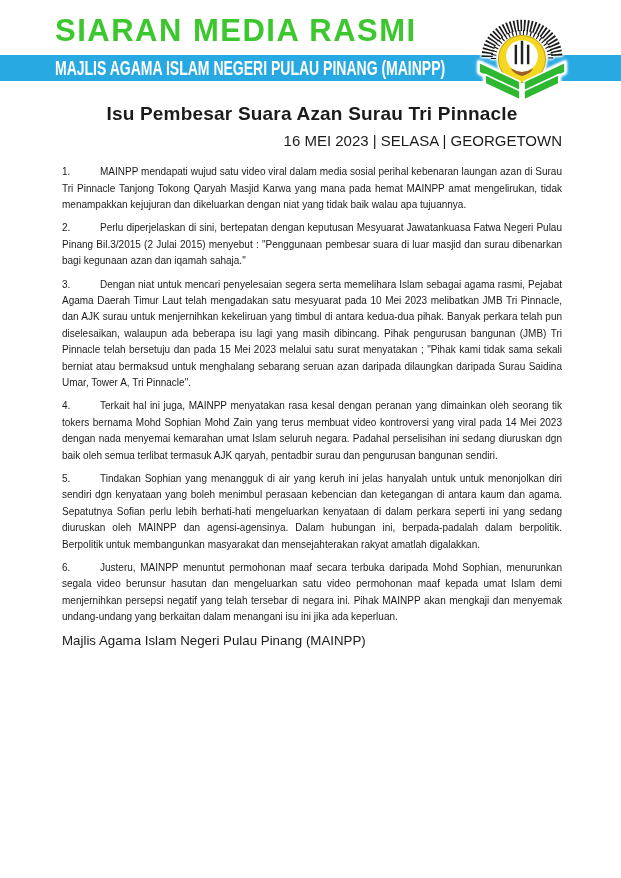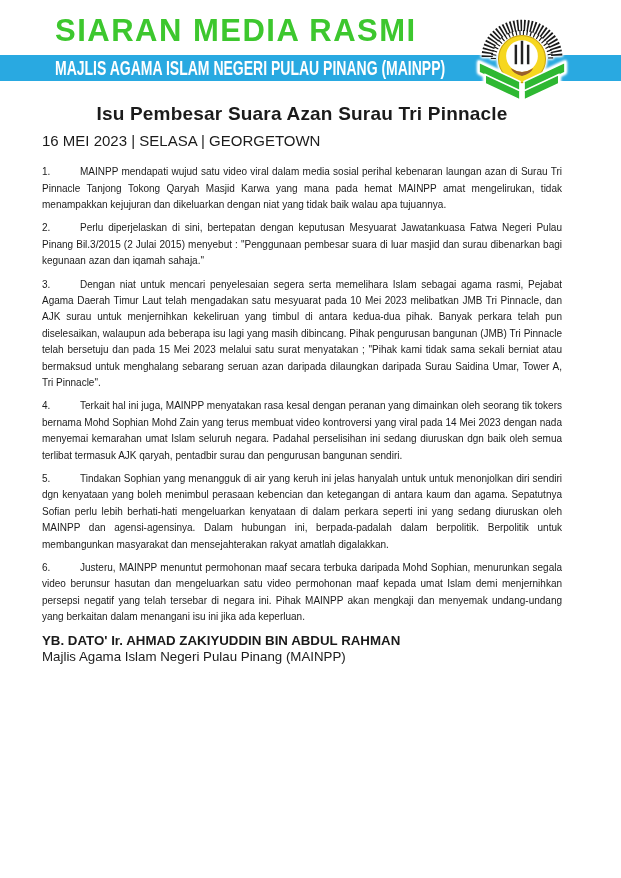--- a/index.html
+++ b/index.html
@@ -44,30 +44,30 @@
   .crest {
     position: absolute;
     top: 10px;
     right: 54px;
     width: 90px;
     height: 90px;
     filter: drop-shadow(0 0 1px #fff) drop-shadow(0 0 1px #fff) drop-shadow(0 0 1px #fff);
   }
 
   
-  .doc { padding: 22px 59px 0 42px; }
+  .doc { padding: 22px 59px 0 62px; }
   .doc-title {
     text-align: center;
     font-size: 19px;
     font-weight: bold;
     margin-bottom: 7px;
     letter-spacing: 0.2px;
   }
   .dateline {
-    text-align: left;
+    text-align: right;
     font-size: 15px;
     margin-bottom: 15px;
   }
   .para {
     font-size: 10px;
     line-height: 16.4px;
     text-align: justify;
     margin-bottom: 7px;
   }
   .pnum { display: inline-block; width: 38px; }
@@ -122,17 +122,16 @@
 
     <p class="para"><span class="pnum">3.</span><span>Dengan niat untuk mencari penyelesaian segera serta memelihara Islam sebagai agama rasmi, Pejabat Agama Daerah Timur Laut telah mengadakan satu mesyuarat pada 10 Mei 2023 melibatkan JMB Tri Pinnacle, dan AJK surau untuk menjernihkan kekeliruan yang timbul di antara kedua-dua pihak. Banyak perkara telah pun diselesaikan, walaupun ada beberapa isu lagi yang masih dibincang. Pihak pengurusan bangunan (JMB) Tri Pinnacle telah bersetuju dan pada 15 Mei 2023 melalui satu surat menyatakan ; "Pihak kami tidak sama sekali berniat atau bermaksud untuk menghalang sebarang seruan azan daripada dilaungkan daripada Surau Saidina Umar, Tower A, Tri Pinnacle".</span></p>
 
     <p class="para"><span class="pnum">4.</span><span>Terkait hal ini juga, MAINPP menyatakan rasa kesal dengan peranan yang dimainkan oleh seorang tik tokers bernama Mohd Sophian Mohd Zain yang terus membuat video kontroversi yang viral pada 14 Mei 2023 dengan nada menyemai kemarahan umat Islam seluruh negara. Padahal perselisihan ini sedang diuruskan dgn baik oleh semua terlibat termasuk AJK qaryah, pentadbir surau dan pengurusan bangunan sendiri.</span></p>
 
     <p class="para"><span class="pnum">5.</span><span>Tindakan Sophian yang menangguk di air yang keruh ini jelas hanyalah untuk untuk menonjolkan diri sendiri dgn kenyataan yang boleh menimbul perasaan kebencian dan ketegangan di antara kaum dan agama. Sepatutnya Sofian perlu lebih berhati-hati mengeluarkan kenyataan di dalam perkara seperti ini yang sedang diuruskan oleh MAINPP dan agensi-agensinya. Dalam hubungan ini, berpada-padalah dalam berpolitik. Berpolitik untuk membangunkan masyarakat dan mensejahterakan rakyat amatlah digalakkan.</span></p>
 
     <p class="para"><span class="pnum">6.</span><span>Justeru, MAINPP menuntut permohonan maaf secara terbuka daripada Mohd Sophian, menurunkan segala video berunsur hasutan dan mengeluarkan satu video permohonan maaf kepada umat Islam demi menjernihkan persepsi negatif yang telah tersebar di negara ini. Pihak MAINPP akan mengkaji dan menyemak undang-undang yang berkaitan dalam menangani isu ini jika ada keperluan.</span></p>
 
 
-    <div class="sig-name">YB. DATO' Ir. AHMAD ZAKIYUDDIN BIN ABDUL RAHMAN</div>
     <div class="sig-line">Majlis Agama Islam Negeri Pulau Pinang (MAINPP)</div>
   </div>
 
 </div>
 
 </body></html>

